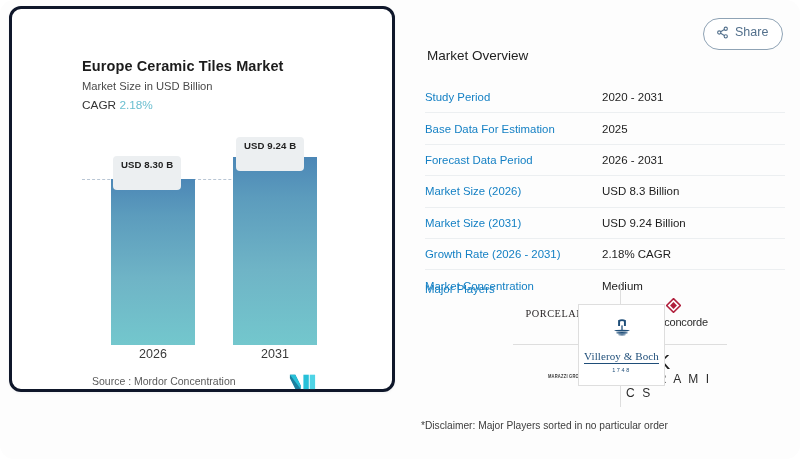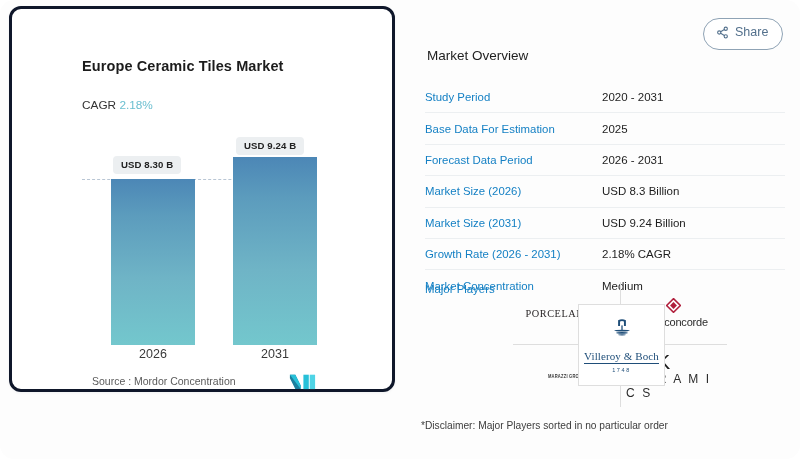--- a/index.html
+++ b/index.html
@@ -44,21 +44,21 @@
   }
   .bar{
     position:absolute;
     background:linear-gradient(180deg,#4c87b6 0%,#5c9cbd 22%,#6fb4c6 60%,#73c7cd 100%);
   }
   .bar-pill{
     position:absolute;
     background:#eceff1;
     color:#222;
     font-size:9.6px;
-    padding:3px 8px 4px;
+    padding:3px 8px 20px;
     border-radius:4px;
     white-space:nowrap;
     font-weight:bold;
     letter-spacing:.1px;
   }
   .x-label{
     position:absolute;
     font-size:12.5px;color:#3a3a3a;text-align:center;
   }
   .source{
@@ -148,20 +148,21 @@
       <circle cx="18" cy="19" r="3"></circle>
       <line x1="8.6" y1="10.5" x2="15.4" y2="6.5"></line>
       <line x1="8.6" y1="13.5" x2="15.4" y2="17.5"></line>
     </svg>
     <span>Share</span>
   </div>
 
   <div class="chart-card">
 
     <div class="chart-title">Europe Ceramic Tiles Market</div>
+    <div class="chart-sub">Market Size in USD Billion</div>
     <div class="chart-cagr">
       <span>CAGR</span>
       <span class="val">2.18%</span>
     </div>
 
     <div class="plot">
       <div class="dash-line"></div>
 
       <div class="bar" style="left:99px;top:170px;width:84px;height:166px;"></div>
       <div class="bar-pill" style="left:101px;top:147px;text-align:right;">USD 8.30 B</div>

